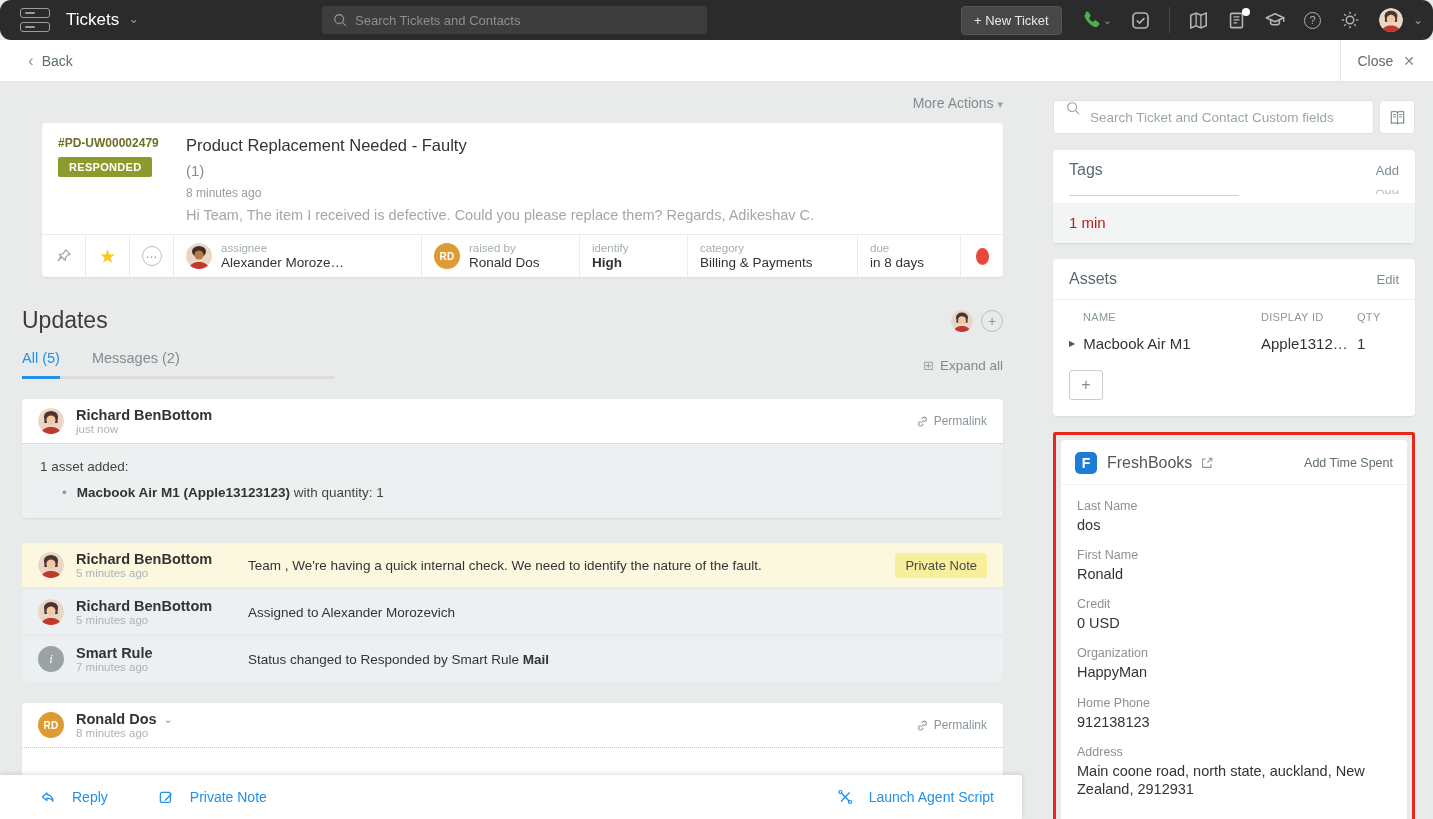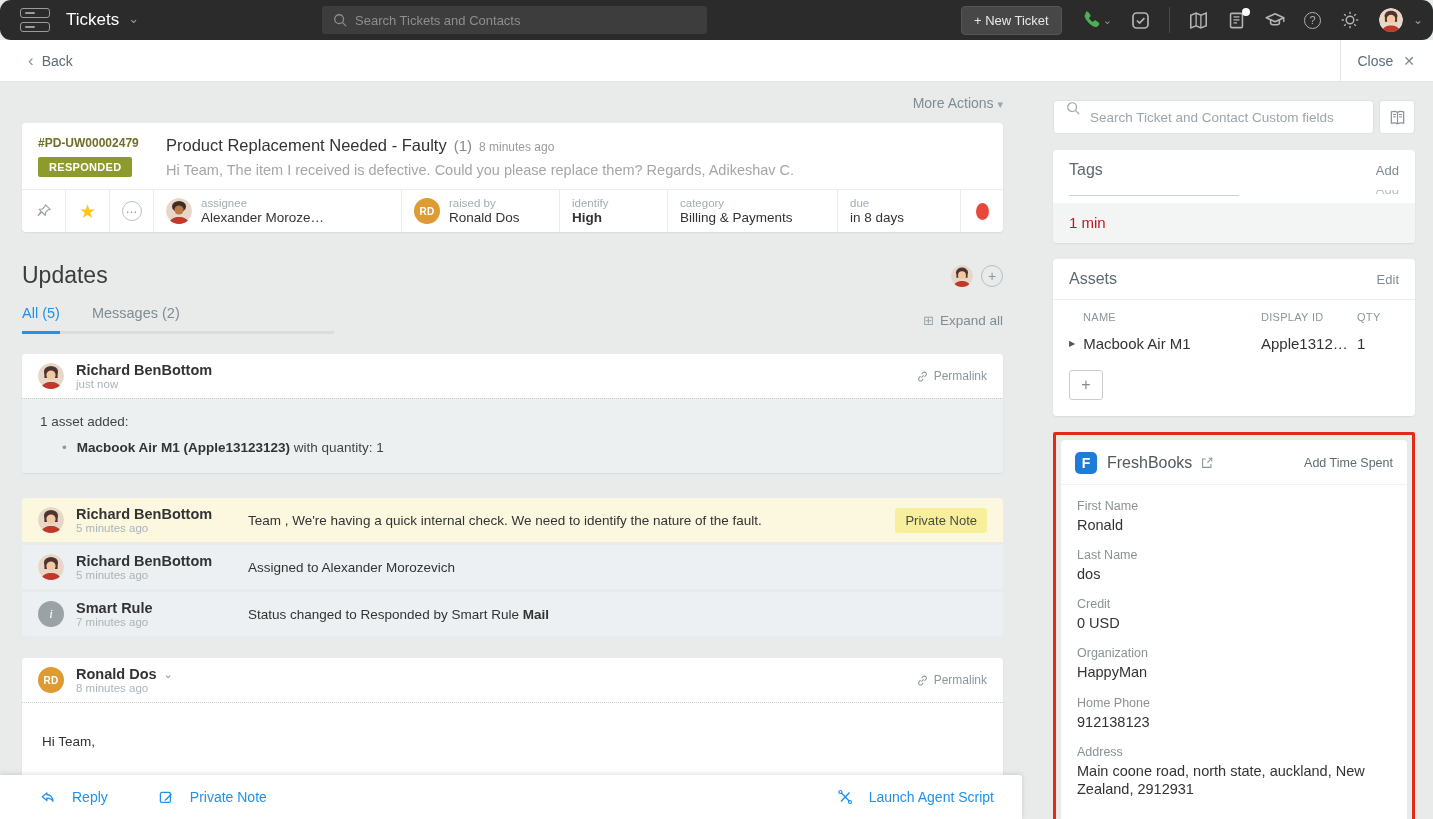--- a/index.html
+++ b/index.html
@@ -40,27 +40,27 @@
   .sidebar { width:362px; margin-left:50px; padding-top:18px; }
 
   
   .more-actions-row { display:flex; justify-content:flex-end; margin-top:13px; height:20px; }
   .more-actions { color:#7f8d93; font-size:14px; cursor:pointer; }
   .more-actions .caret { font-size:11px; color:#9aa6ab; }
 
   .card { background:#fff; border-radius:4px; box-shadow:0 1px 2px rgba(0,0,0,.07); }
 
   
-  .ticket-card { margin-top:8px; }
+  .ticket-card { margin-top:8px;margin-left:20px; }
   .ticket-head { display:flex; padding:13px 16px 11px; }
   .ticket-idblock { width:128px; flex:none; }
   .ticket-id { color:#6f6f28; font-size:12px; font-weight:bold; }
   .ticket-status { display:inline-block; margin-top:7px; background:#8d9b2d; color:#fff; font-size:11px; font-weight:bold; padding:4px 11px; border-radius:2px; letter-spacing:.3px; }
   .ticket-titleblock { flex:1; }
-  .ticket-title-row { display:flex; align-items:baseline; gap:7px; }
+  .ticket-title-row { display:flex; align-items:baseline; gap:7px;flex-direction:column; }
   .ticket-title { font-size:16.5px; color:#333; }
   .ticket-count { font-size:15px; color:#8a8a8a; }
   .ticket-age { font-size:12px; color:#9b9b9b; }
   .ticket-preview { margin-top:7px; font-size:14.5px; color:#a6a6a6; }
 
   .props-row { display:flex; border-top:1px solid #ececec; height:43px; align-items:stretch; }
   .prop-cell { display:flex; align-items:center; border-right:1px solid #ececec; padding:0 12px; }
   .prop-cell.icon-cell { width:44px; justify-content:center; padding:0; cursor:pointer; }
   .star { color:#ffc61a; font-size:19px; }
   .dots-circle { width:20px; height:20px; border:1.4px solid #b7bfc3; border-radius:50%; color:#8a979d; font-size:12px; line-height:14px; text-align:center; }
@@ -556,26 +556,26 @@
             <svg width="14" height="14" viewBox="0 0 16 16">
                 <path d="M6.5 3.5H3v9.5h9.5V9" fill="none" stroke="#8a9499" stroke-width="1.2"></path>
                 <path d="M8.5 7.5L13.5 2.5" stroke="#8a9499" stroke-width="1.2"></path>
                 <path d="M9.8 2.5h3.7v3.7" fill="none" stroke="#8a9499" stroke-width="1.2"></path>
               </svg>
           </span>
           <span class="fb-action">Add Time Spent</span>
         </div>
         <div class="fb-fields">
           <div class="fb-field">
+            <div class="fb-label">Last Name</div>
+            <div class="fb-value">dos</div>
+          </div>
+          <div class="fb-field">
             <div class="fb-label">First Name</div>
             <div class="fb-value">Ronald</div>
-          </div>
-          <div class="fb-field">
-            <div class="fb-label">Last Name</div>
-            <div class="fb-value">dos</div>
           </div>
           <div class="fb-field">
             <div class="fb-label">Credit</div>
             <div class="fb-value">0 USD</div>
           </div>
           <div class="fb-field">
             <div class="fb-label">Organization</div>
             <div class="fb-value">HappyMan</div>
           </div>
           <div class="fb-field">

